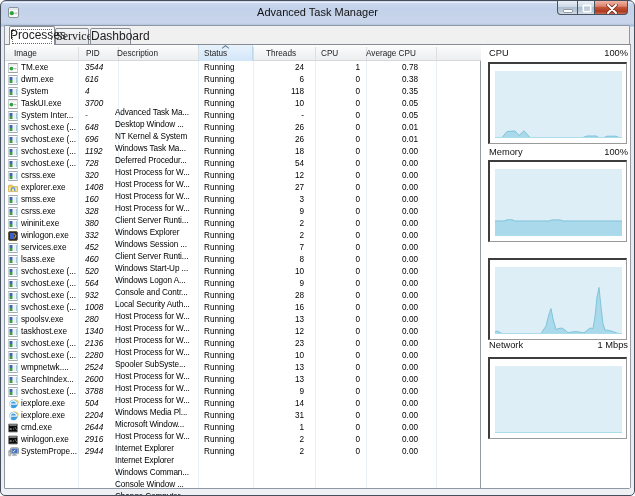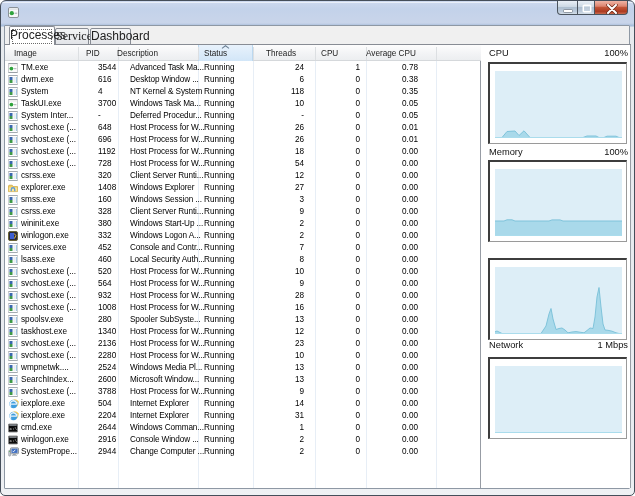--- a/index.html
+++ b/index.html
@@ -38,38 +38,39 @@
   background:linear-gradient(#e8f2fc,#d2e6f8); border-left:1px solid #bcd8ef; border-right:1px solid #bcd8ef; }
 #harrow { position:absolute; left:216px; top:0px; }
 .hc { position:absolute; top:0; line-height:17px; }
 .hr { text-align:left; }
 
 .row { position:absolute; left:0; width:476px; height:12px; font-size:8.2px; color:#000; }
 .c { position:absolute; top:0; line-height:12px; white-space:nowrap; overflow:hidden; }
 .ric { position:absolute; top:1px; width:11px; height:11px; }
 .ric svg { display:block; }
 .nm { left:16px; width:57px; }
-.pd { left:93px; width:30px; }
-.dc { left:125px; width:75px; letter-spacing:-0.1px; }
+.pd { left:80px; width:30px;font-style:italic; }
+.dc { left:110px; width:75px; letter-spacing:-0.1px;margin-top:45px; }
 .st { left:199px; width:48px; }
 .r { text-align:right; }
 .th { left:259px; width:40px; }
 .cp { left:315px; width:40px; }
 .av { left:373px; width:40px; }
 
 #panel { position:absolute; left:480px; top:44px; width:150px; height:443px; background:#fff; border-right:1px solid #979ca4; }
 .glabel { position:absolute; left:8px; width:139px; font-size:9.3px; line-height:14px; color:#111; }
 .glabel .gv { position:absolute; right:0; top:0; }
 .gbox { position:absolute; left:7px; width:139px; height:82px; background:#fff;
   border-top:2px solid #3d3d3d; border-left:2px solid #3d3d3d; border-right:1px solid #9a9a9a; border-bottom:1px solid #9a9a9a; }
 .plot { position:absolute; left:5px; top:7px; display:block; }
 </style></head>
 <body>
 <div id="win">
   <div id="tglow"></div>
+  <div id="title">Advanced Task Manager</div>
   <div id="appico"><svg width="11" height="11" viewBox="0 0 11 11">
         <rect x="0.5" y="0.5" width="10" height="10" rx="1.5" fill="#f6f7f8" stroke="#8b9299"></rect>
         <rect x="1.2" y="1.3" width="8.6" height="1.6" fill="#e3e5e8"></rect>
         <circle cx="3.8" cy="6.2" r="2.1" fill="#2fa33c"></circle>
         <rect x="6.6" y="5.6" width="2.6" height="1.3" fill="#b4b8bd"></rect>
       </svg></div>
   <div class="cbtn" id="bmin">
       <svg class="glyph" style="left:5px;top:8px" width="10" height="4" viewBox="0 0 10 4">
         <rect x="0.5" y="0.5" width="9" height="3" rx="1" fill="#fff" stroke="#5a6572" stroke-width="0.6"></rect>
       </svg>

